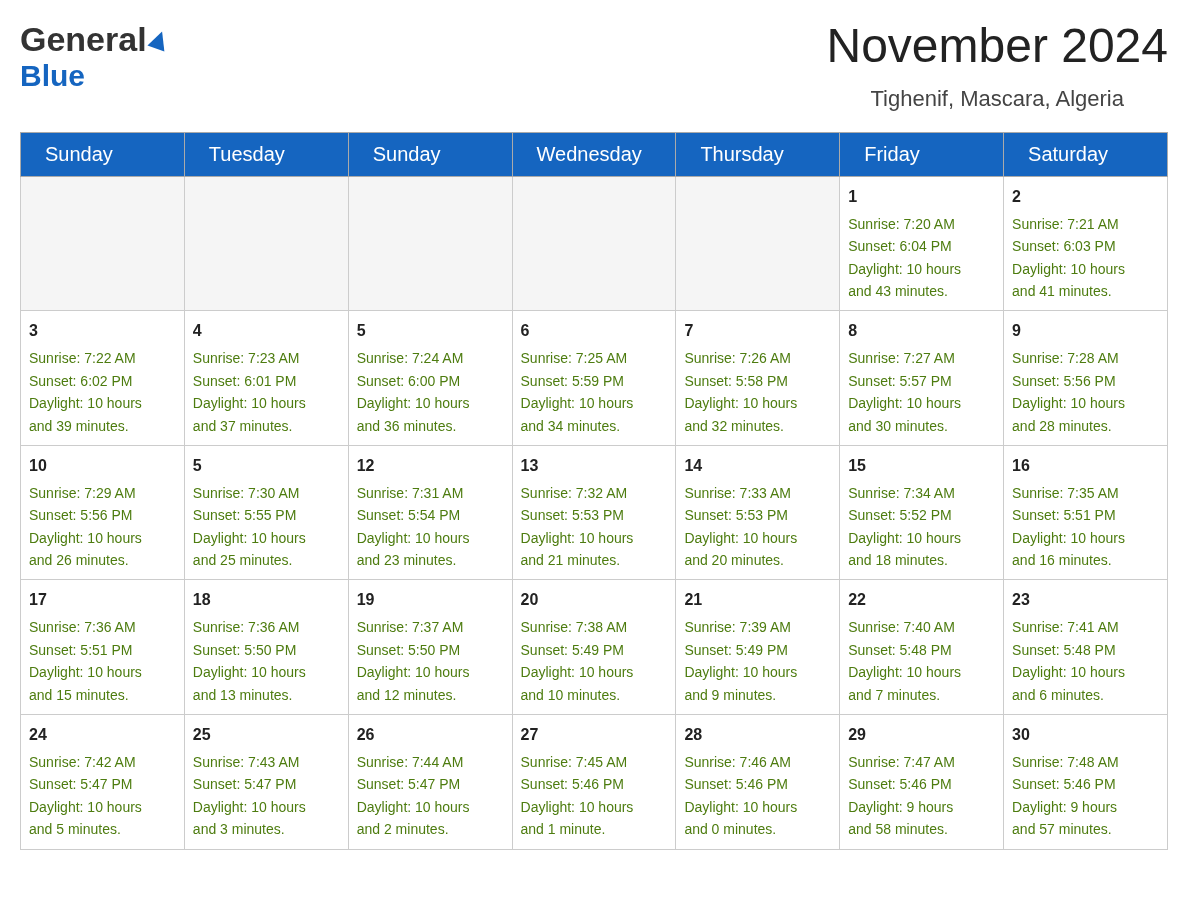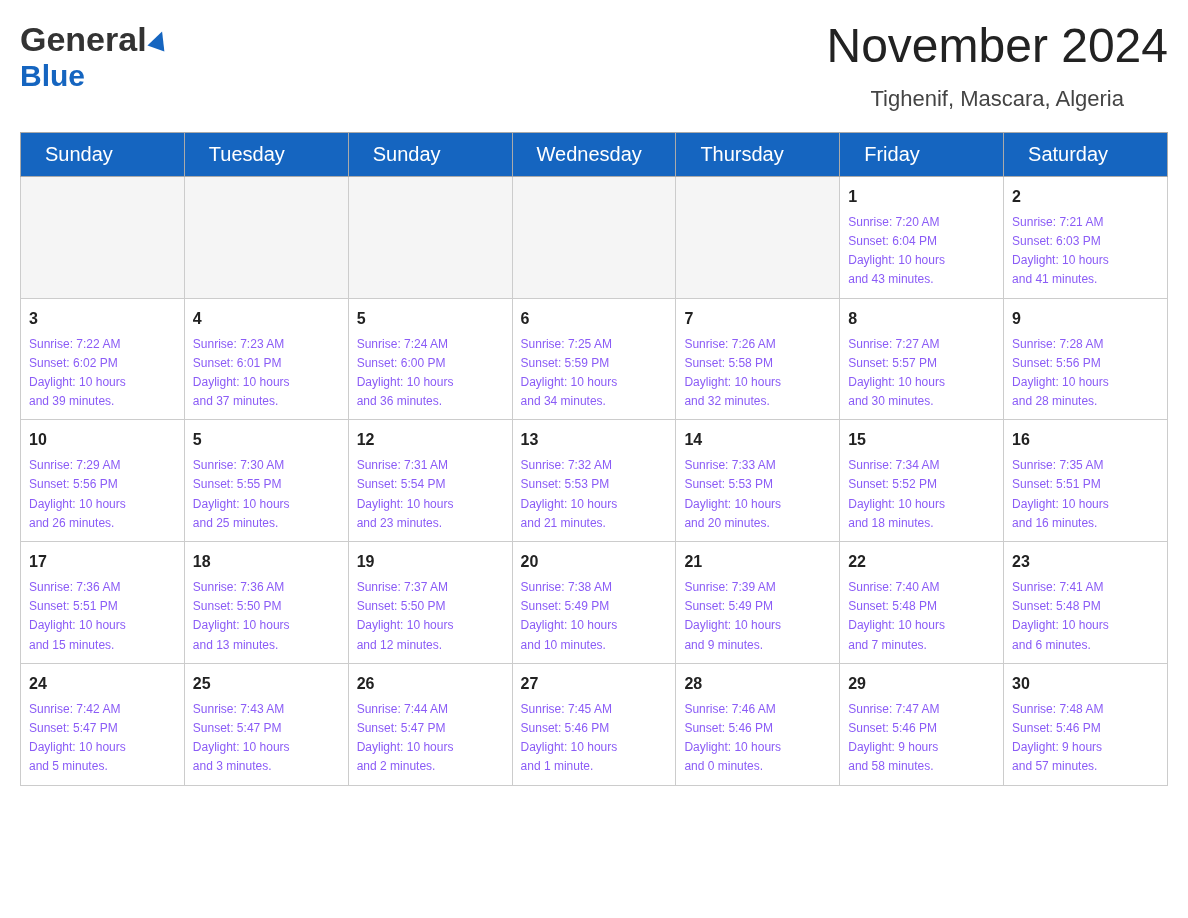--- a/index.html
+++ b/index.html
@@ -65,22 +65,22 @@
       background: #f5f5f5;
     }
     .day-number {
       font-size: 16px;
       font-weight: bold;
       color: #222;
       display: block;
       margin-bottom: 4px;
     }
     .day-info {
-      font-size: 12px;
-      color: #8b5cf6;
+      font-size: 14px;
+      color: #4d7c0f;
       line-height: 1.6;
     }
     .logo-row {
       display: flex;
       flex-direction: row;
       align-items: center;
     }
     .logo-text-general {
       font-size: 34px;
       font-weight: bold;

